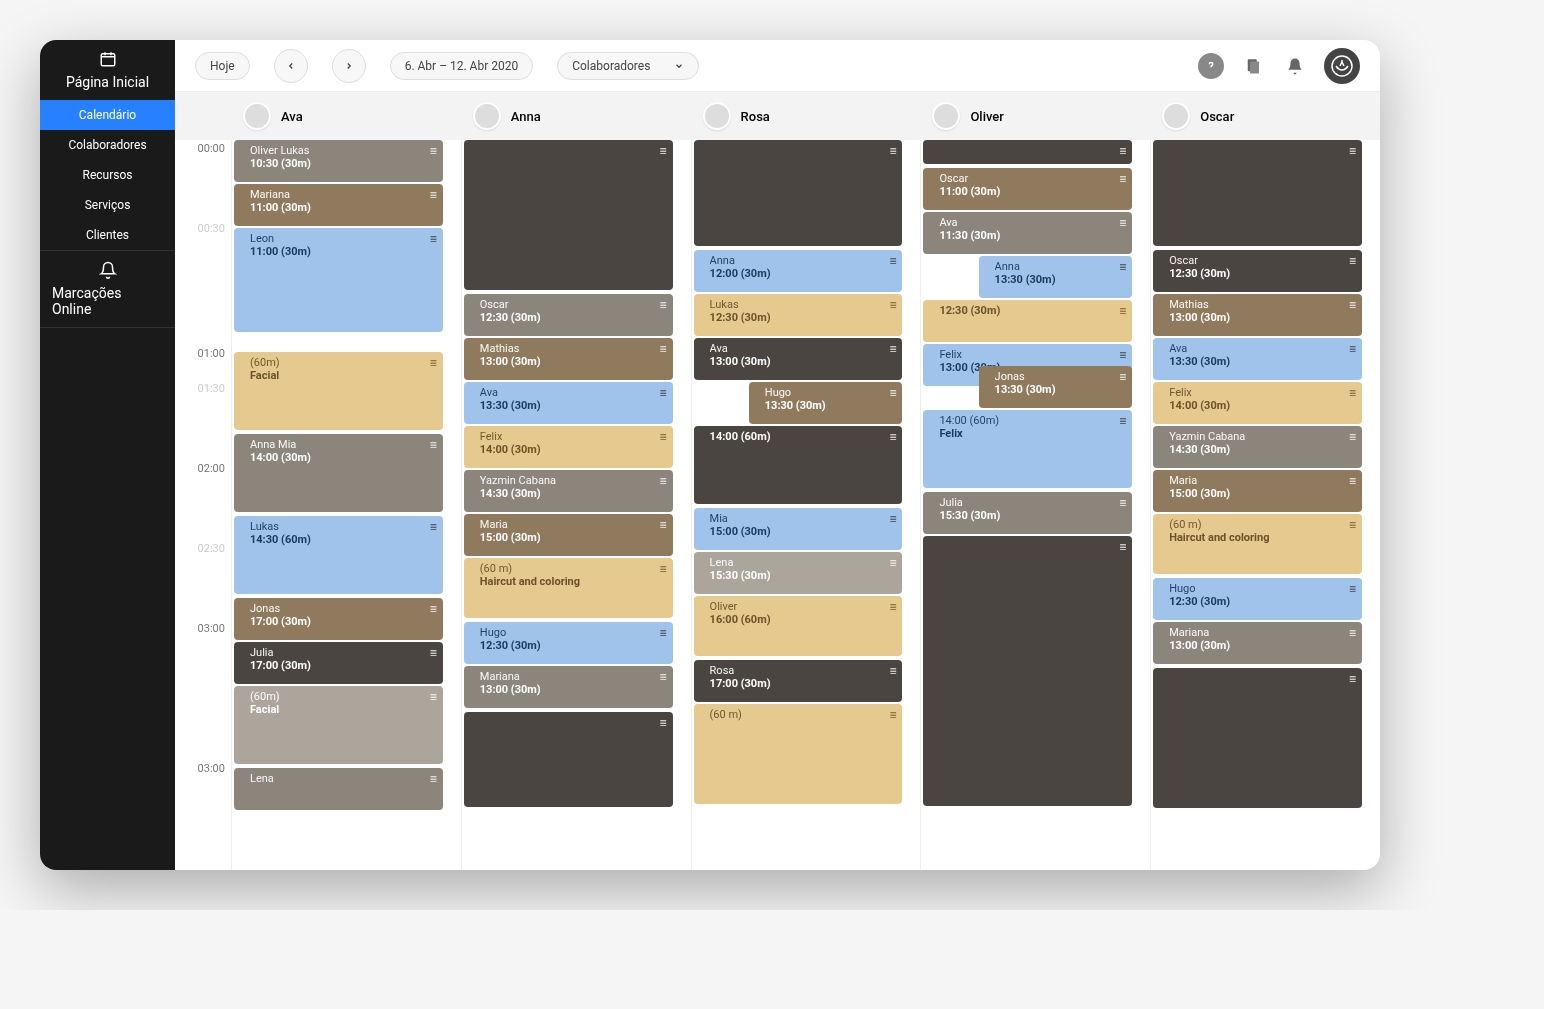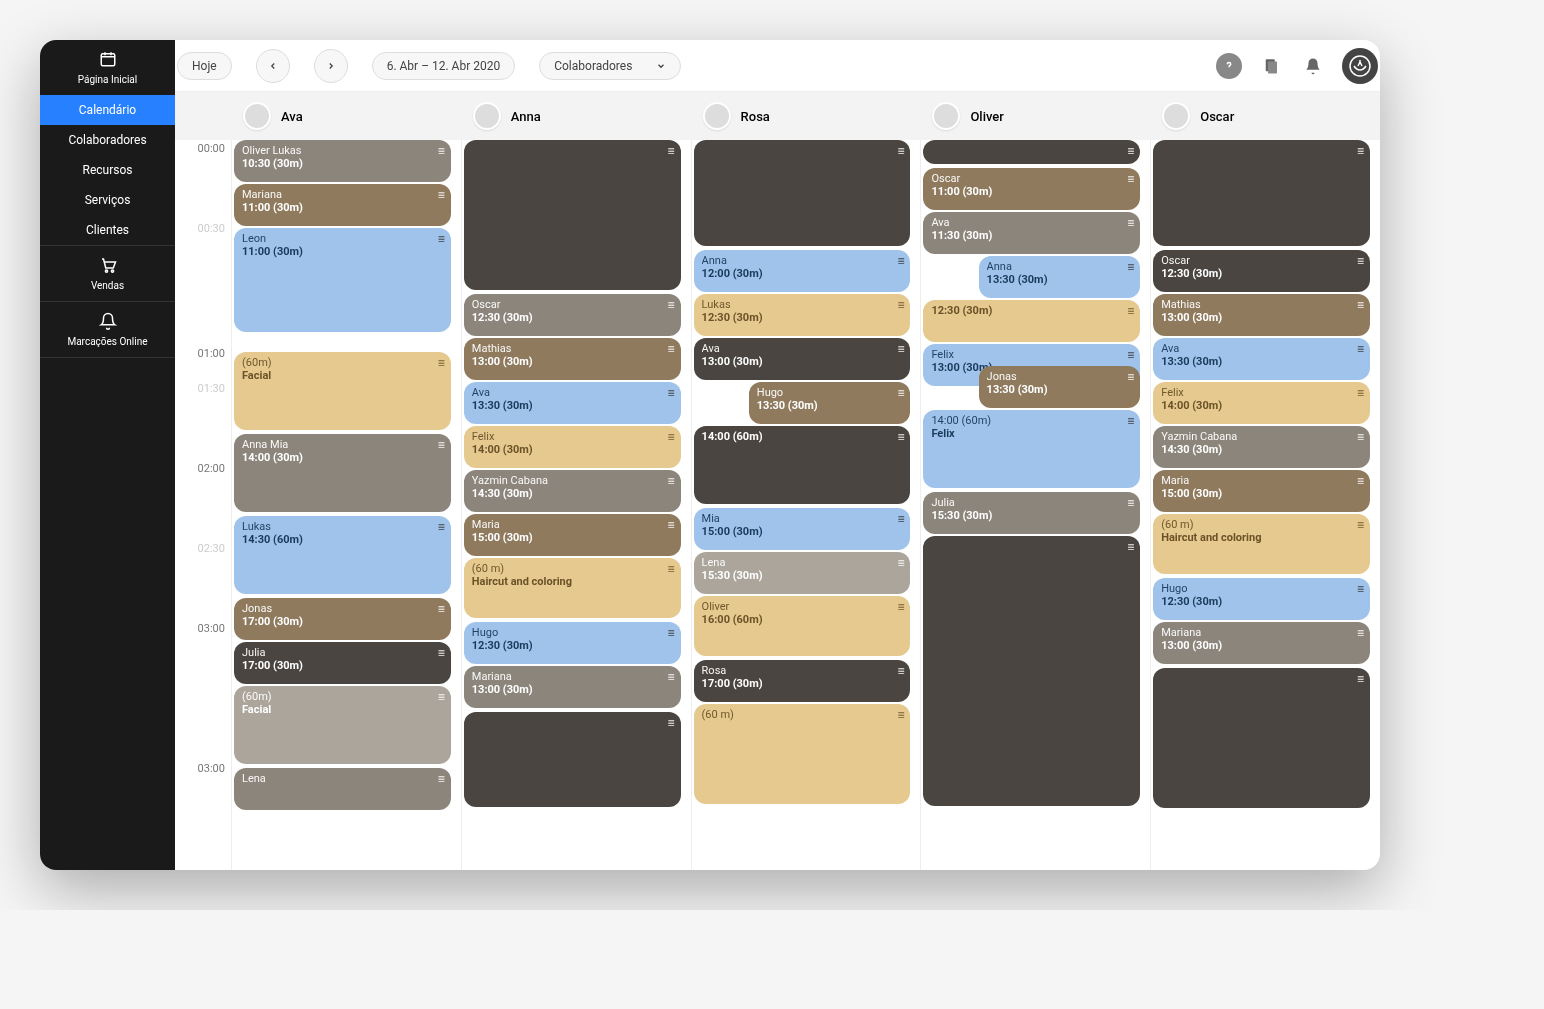--- a/index.html
+++ b/index.html
@@ -4,42 +4,42 @@
 <style>
 *{box-sizing:border-box;margin:0;padding:0;font-family:-apple-system,BlinkMacSystemFont,'Segoe UI',Roboto,Arial,sans-serif}
 body{background:#f5f5f5;padding:40px}
 .app{width:1340px;height:830px;background:#fff;border-radius:16px;overflow:hidden;display:flex;box-shadow:0 20px 60px rgba(0,0,0,.3)}
 .sidebar{width:135px;background:#1a1a1a;color:#fff;display:flex;flex-direction:column;font-size:12px}
 .side-group{border-bottom:1px solid #333}
 .side-item{padding:10px 12px;cursor:pointer;display:flex;flex-direction:column;align-items:center;gap:6px}
 .side-item.text-only{align-items:center;padding:8px 12px}
 .side-item.active{background:#2680ff;color:#fff}
 .side-icon{font-size:16px;line-height:1}
-.side-label{font-size:10px;text-align:left}
+.side-label{font-size:14px;text-align:left}
 .main{flex:1;display:flex;flex-direction:column;overflow:hidden}
-.toolbar{height:52px;display:flex;align-items:center;gap:24px;padding:0 2px;border-bottom:1px solid #eee}
+.toolbar{height:52px;display:flex;align-items:center;gap:24px;padding:0 20px;border-bottom:1px solid #eee}
 .btn{border:1px solid #ddd;background:#f7f7f7;border-radius:18px;padding:6px 14px;font-size:12px;cursor:pointer;display:inline-flex;align-items:center;justify-content:center;color:#444}
 .btn.icon{width:34px;height:34px;padding:0;font-size:14px}
 .select{display:flex;align-items:center;gap:24px}
 .toolbar-right{margin-left:auto;display:flex;align-items:center;gap:16px}
 .tool-icon{width:26px;height:26px;display:flex;align-items:center;justify-content:center;color:#666;cursor:pointer;font-size:18px}
 .tool-icon.round{background:#888;color:#fff;border-radius:50%}
 .avatar-btn{width:36px;height:36px;border-radius:50%;background:#444;display:flex;align-items:center;justify-content:center;color:#fff;cursor:pointer}
 .columns-header{height:48px;display:flex;background:#f3f3f3}
 .time-gutter-h{width:56px}
 .col-head{flex:1;display:flex;align-items:center;gap:10px;padding-left:12px}
 .col-avatar{width:28px;height:28px;border-radius:50%;background:#ddd;border:2px solid #fff;box-shadow:0 1px 2px rgba(0,0,0,.1)}
 .col-name{font-size:13px;font-weight:500}
 .grid{flex:1;display:flex;overflow:hidden;position:relative}
 .time-gutter{width:56px;font-size:11px;color:#777;position:relative}
 .time-label{position:absolute;left:0;right:6px;text-align:right;transform:translateY(-50%)}
 .time-label.faded{color:#ccc}
 .columns{flex:1;display:flex;position:relative}
 .col{flex:1;position:relative;border-left:1px solid #eee}
-.event{position:absolute;left:2px;right:10px;border-radius:12px;padding:4px 8px;font-size:11px;color:#fff;overflow:hidden}
+.event{position:absolute;left:2px;right:18px;border-radius:4px;padding:4px 16px;font-size:11px;color:#fff;overflow:hidden}
 .event .menu{position:absolute;top:4px;right:6px;font-size:12px;opacity:.9}
 .event .client{font-weight:400;opacity:.95;white-space:nowrap;overflow:hidden;text-overflow:ellipsis}
 .event .time{font-weight:700}
 .c-dark{background:#4a4540}
 .c-grey{background:#8c857c}
 .c-taupe{background:#8f7a5e}
 .c-blue{background:#9fc3ea;color:#333}
 .c-blue .client,.c-blue .time{color:#1a3a5c}
 .c-sand{background:#e5c98e;color:#6b5228}
 .c-sand .client,.c-sand .time{color:#6b5228}
@@ -69,32 +69,20 @@
         <span>Colaboradores</span>
       </div>
       <div class="side-item text-only">
         <span>Recursos</span>
       </div>
       <div class="side-item text-only">
         <span>Serviços</span>
       </div>
       <div class="side-item text-only">
         <span>Clientes</span>
-      </div>
-    </div>
-    <div class="side-group">
-      <div class="side-item">
-        <span class="side-icon">
-          <svg width="18" height="18" viewBox="0 0 24 24" fill="none" stroke="currentColor" stroke-width="2">
-              <path d="M4 4h2l3 12h10l3-8H7"></path>
-              <circle cx="10" cy="20" r="1.5"></circle>
-              <circle cx="18" cy="20" r="1.5"></circle>
-            </svg>
-        </span>
-        <span class="side-label">Vendas</span>
       </div>
     </div>
     <div class="side-group">
       <div class="side-item">
         <span class="side-icon">
           <svg width="18" height="18" viewBox="0 0 24 24" fill="none" stroke="currentColor" stroke-width="2">
               <path d="M6 8a6 6 0 0112 0c0 7 3 9 3 9H3s3-2 3-9M10 21a2 2 0 004 0"></path>
             </svg>
         </span>
         <span class="side-label">Marcações Online</span>

